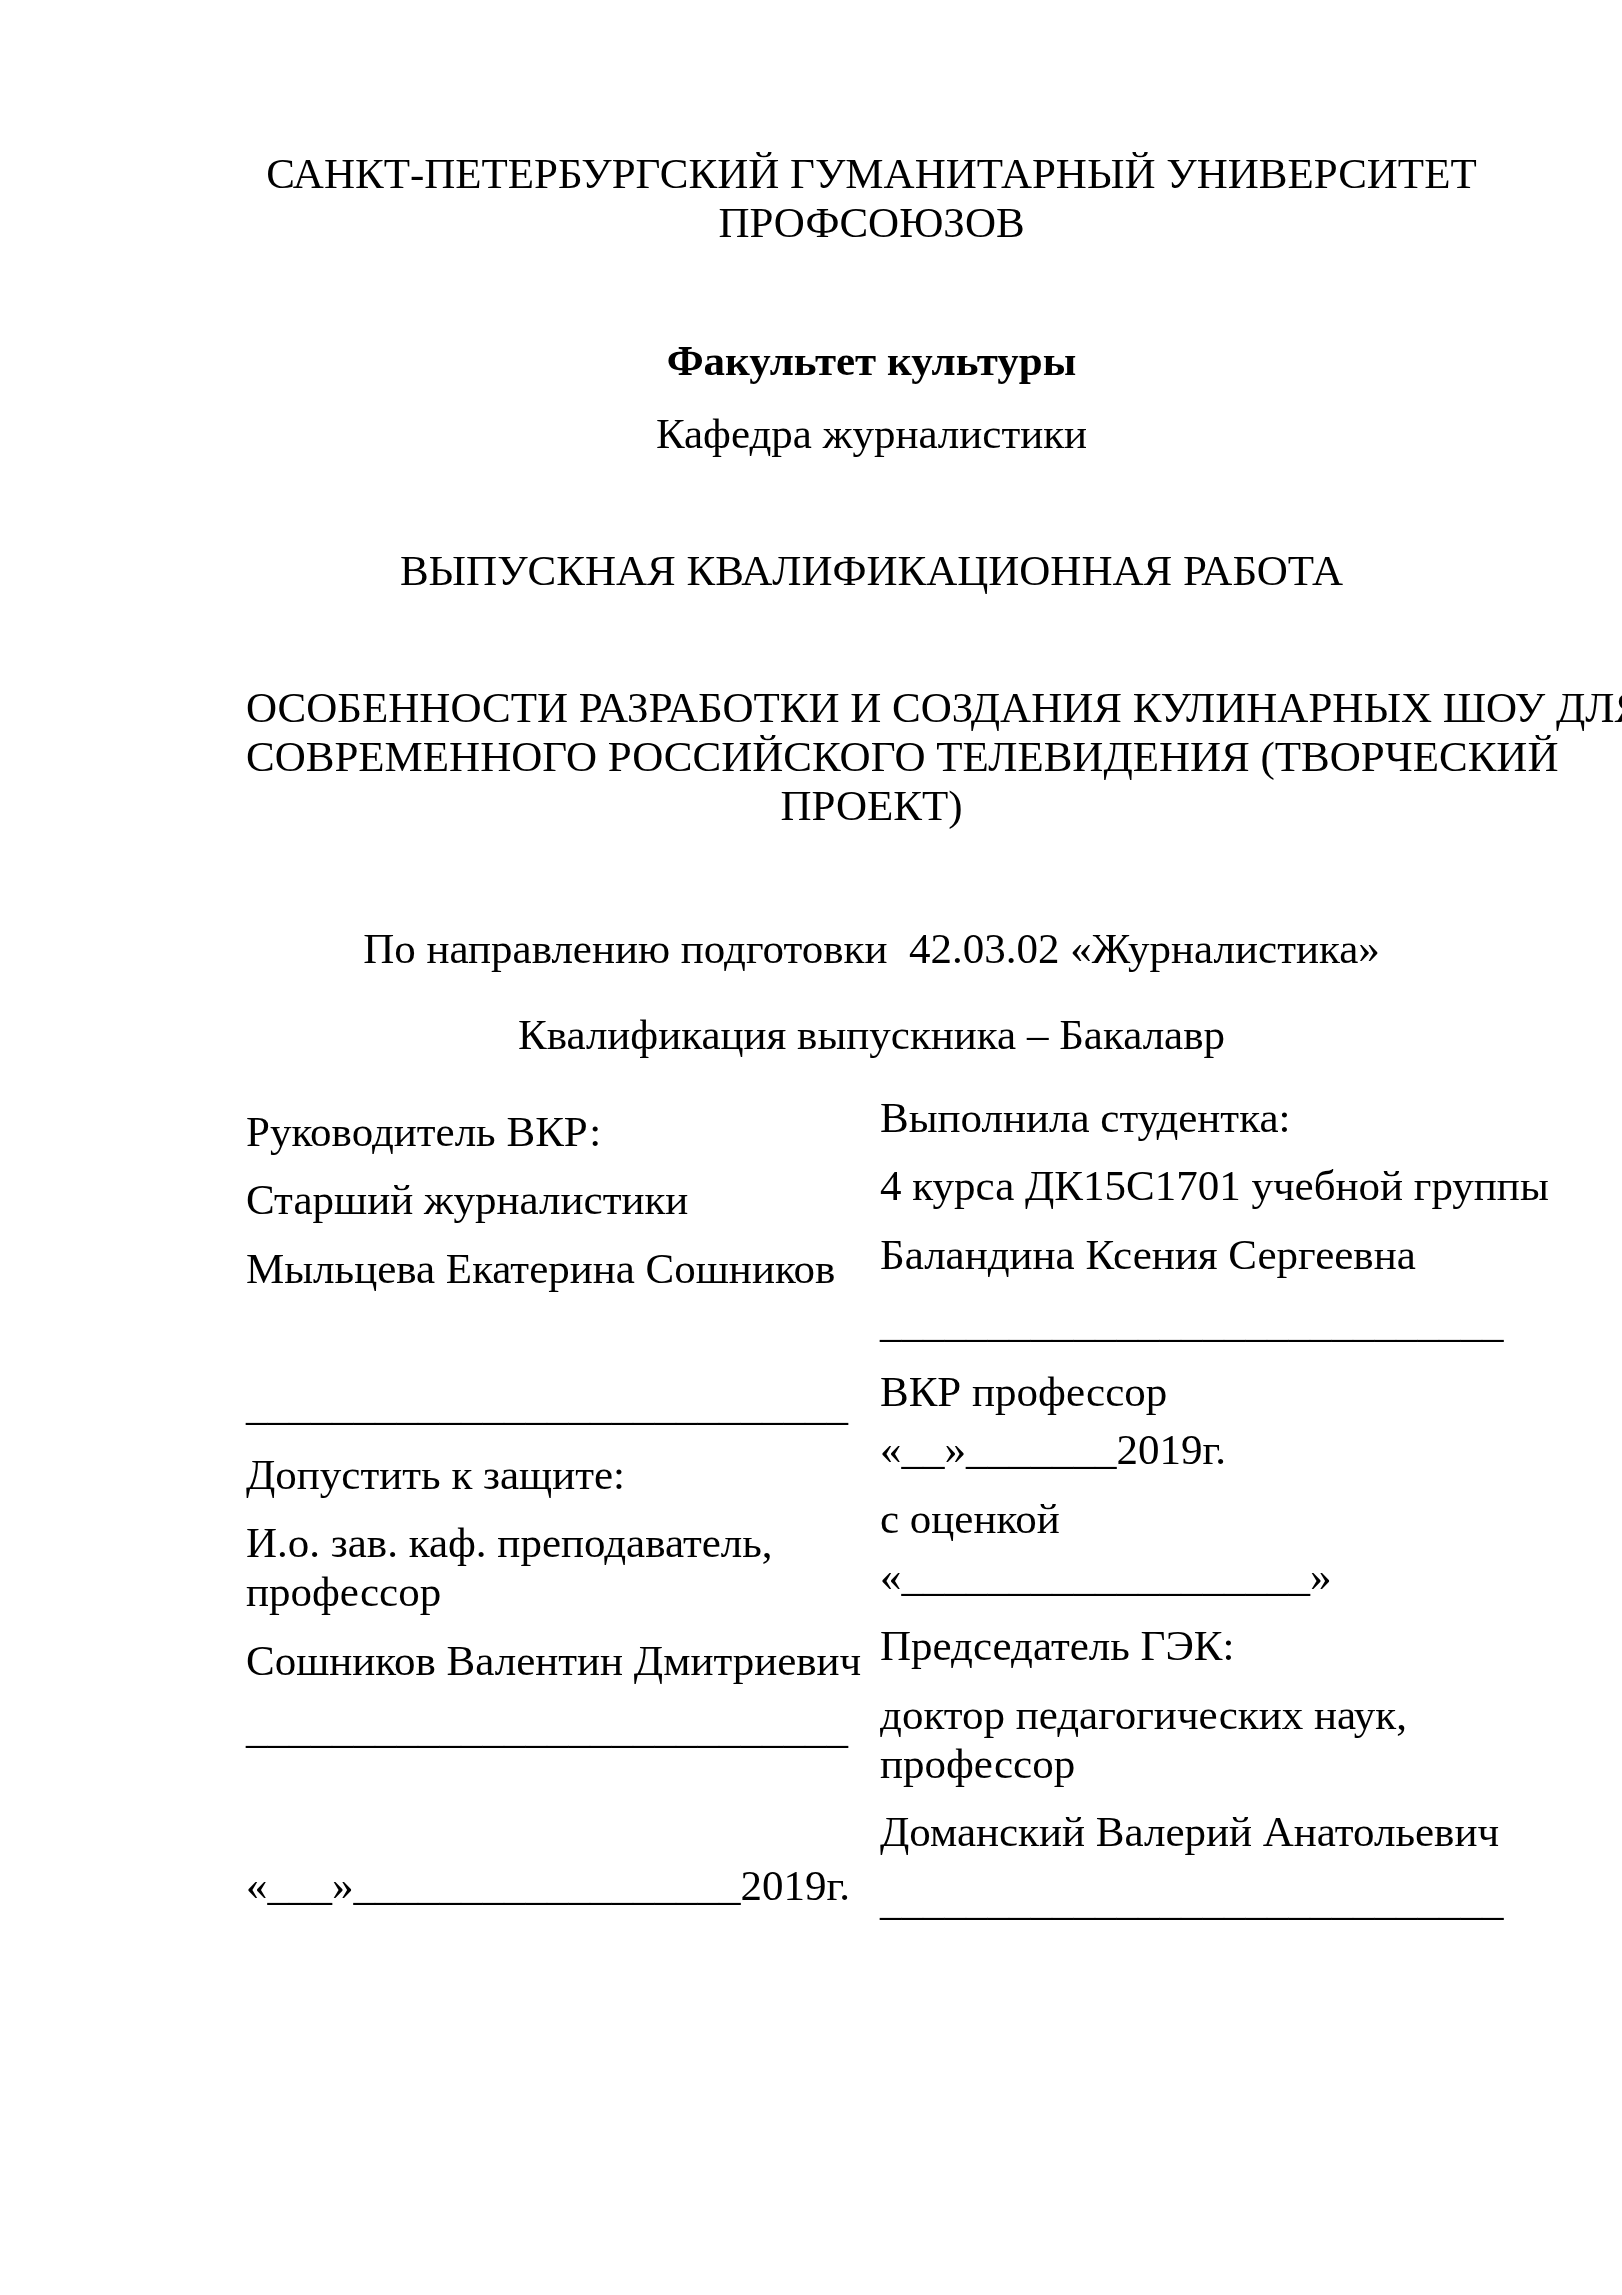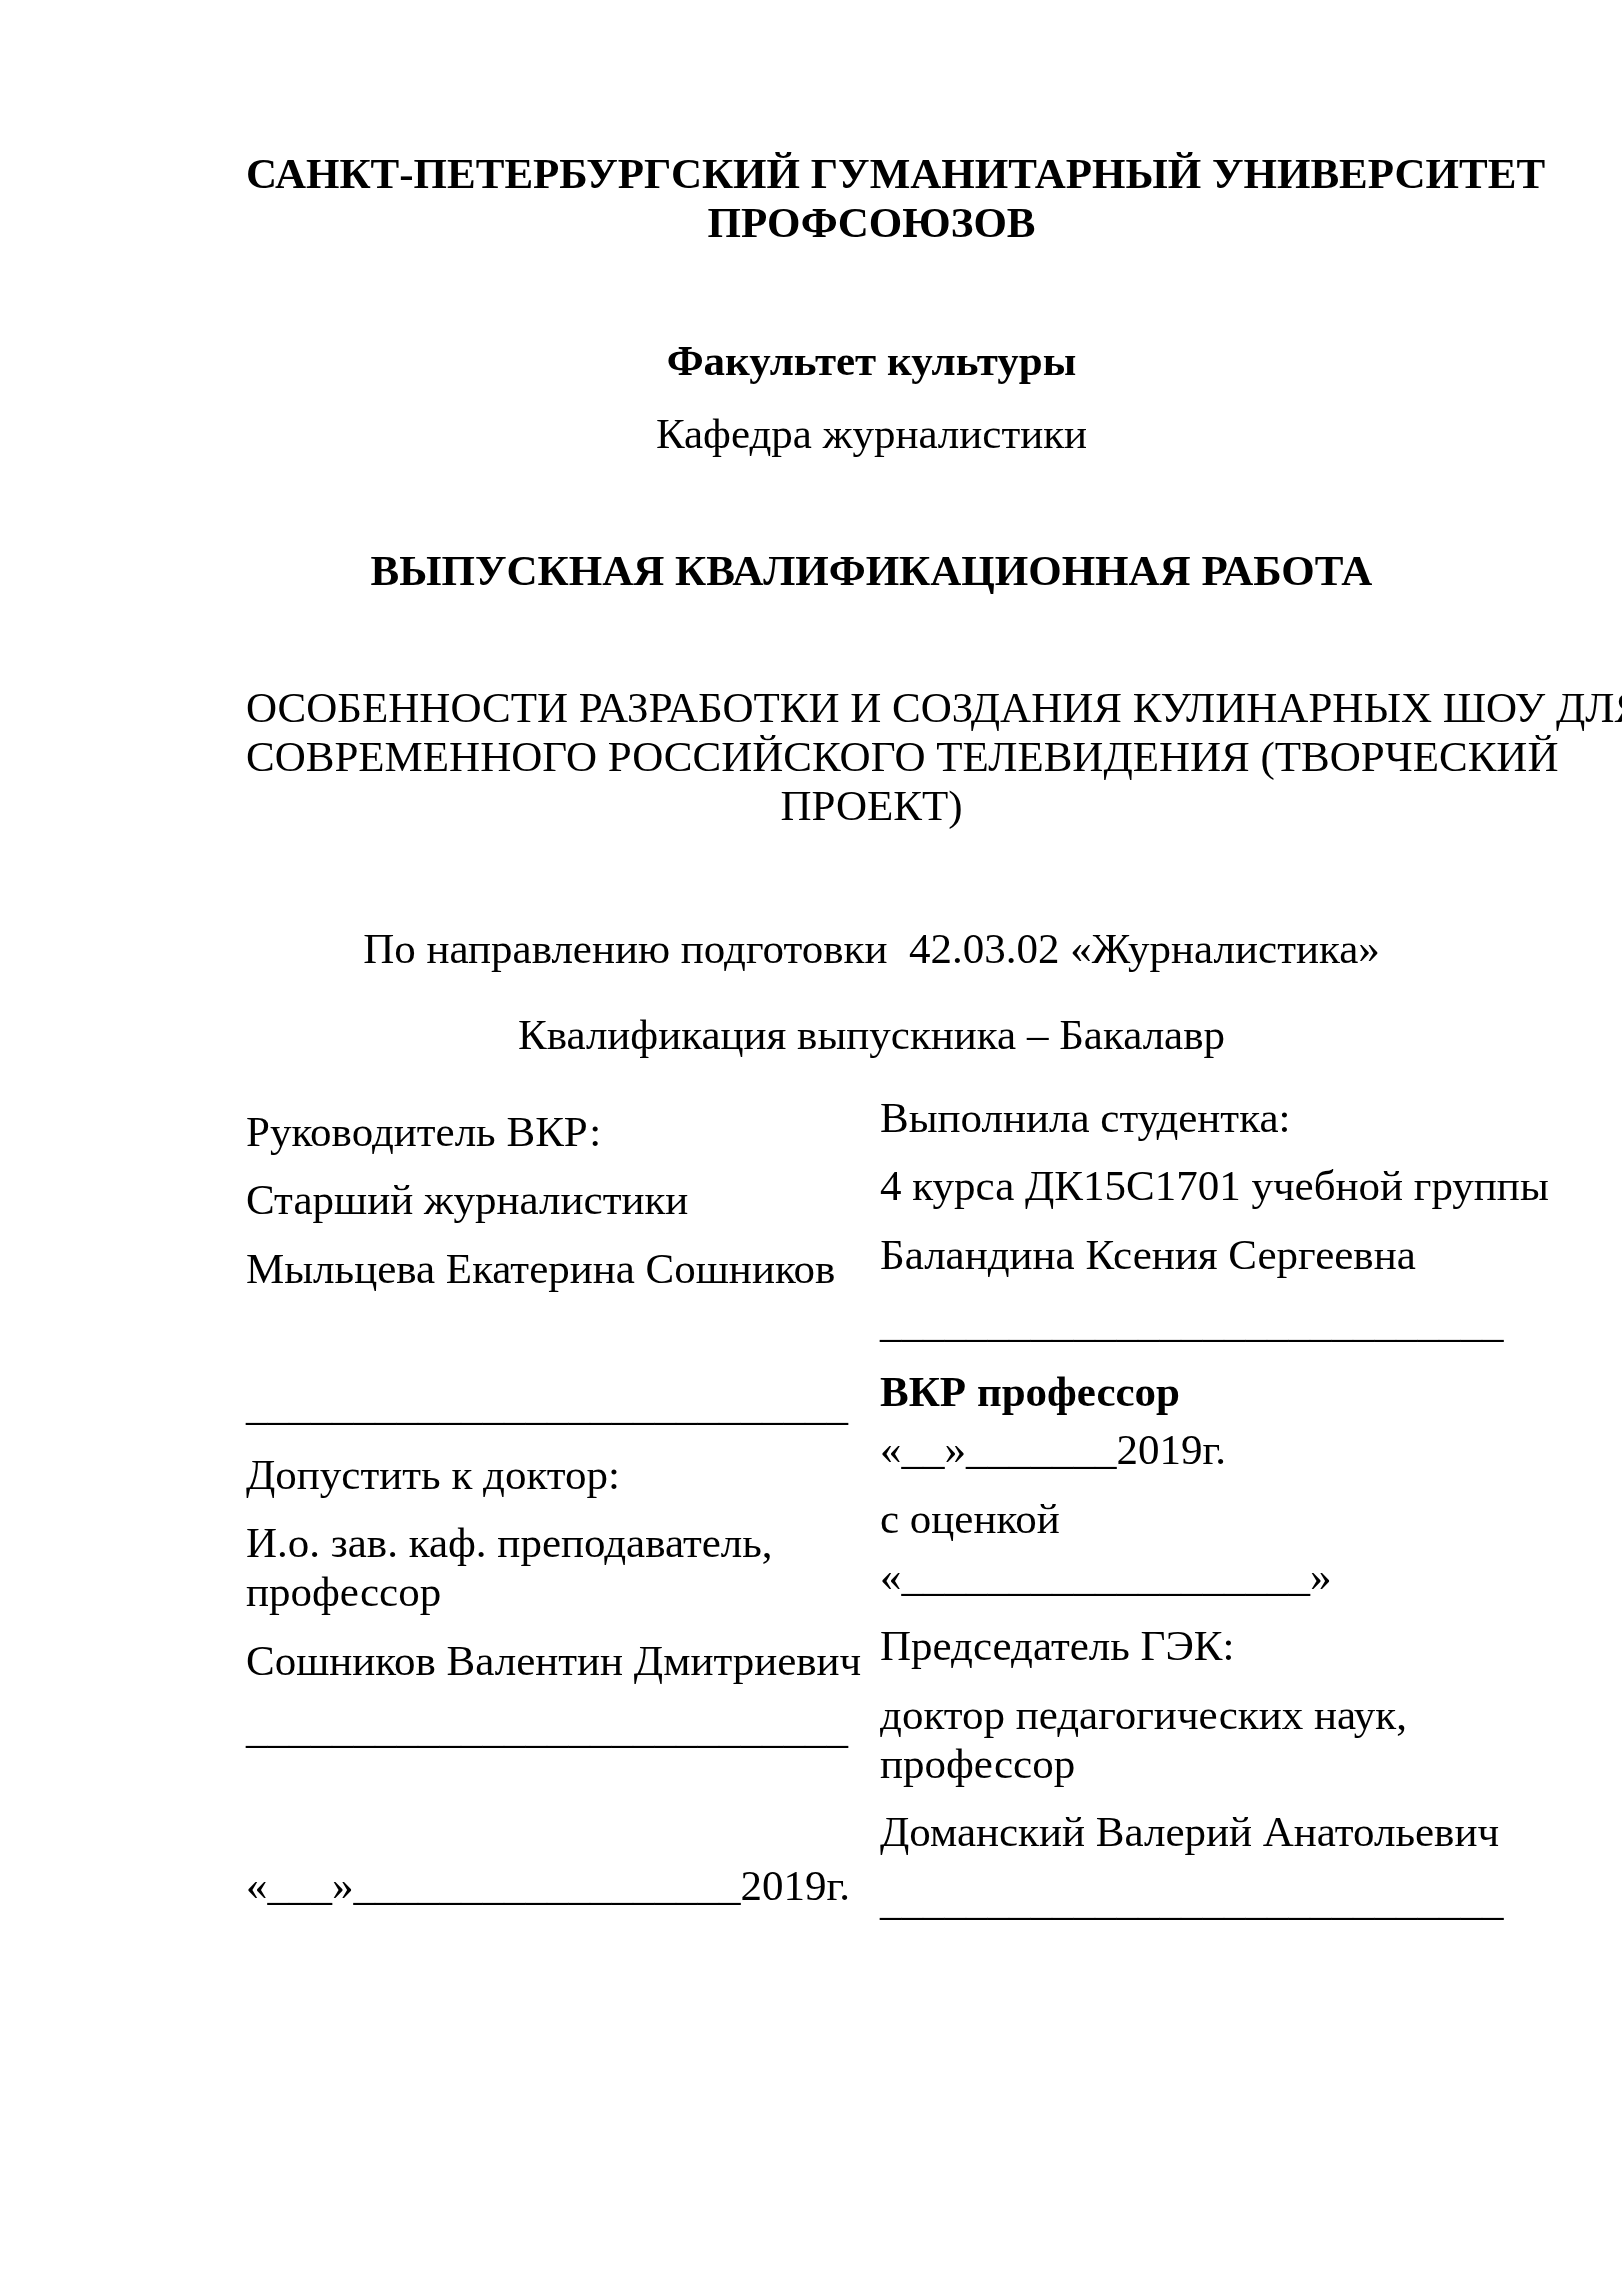--- a/index.html
+++ b/index.html
@@ -17,21 +17,21 @@
     font-size: 43px;
     line-height: 49px;
     overflow: hidden;
     box-sizing: border-box;
     padding: 149px 126px 0 246px;
   }
   .centered {
     text-align: center;
     white-space: nowrap;
   }
-  .bold { font-weight: bold; }
+  .bold { font-weight: normal; }
   .uni-title { margin: 0; }
   .faculty-line { margin-top: 89px; font-weight: bold; }
   .department-line { margin-top: 23.6px; }
   .work-type { margin-top: 88px; }
   .thesis-title { margin-top: 88px; }
   .program-line { margin-top: 94px; white-space: pre-wrap; }
   .qualification-line { margin-top: 37px; }
   .columns {
     display: flex;
     margin-top: 34px;
@@ -77,21 +77,21 @@
 
   <div class="qualification-line centered">Квалификация выпускника – Бакалавр</div>
 
   <div class="columns">
 
     <div class="col-left">
       <div class="line">Руководитель ВКР:</div>
       <div class="line">Старший журналистики</div>
       <div class="line gap-blank">Мыльцева Екатерина Сошников</div>
       <div class="line">____________________________</div>
-      <div class="line">Допустить к доктор:</div>
+      <div class="line">Допустить к защите:</div>
       <div class="line mb0">И.о. зав. каф. преподаватель,</div>
       <div class="line">профессор</div>
       <div class="line">Сошников Валентин Дмитриевич</div>
       <div class="line gap-date">____________________________</div>
       <div class="line mb0">«___»__________________2019г.</div>
     </div>
 
     <div class="col-right">
       <div class="line">Выполнила студентка:</div>
       <div class="line">4 курса ДК15С1701 учебной группы</div>

